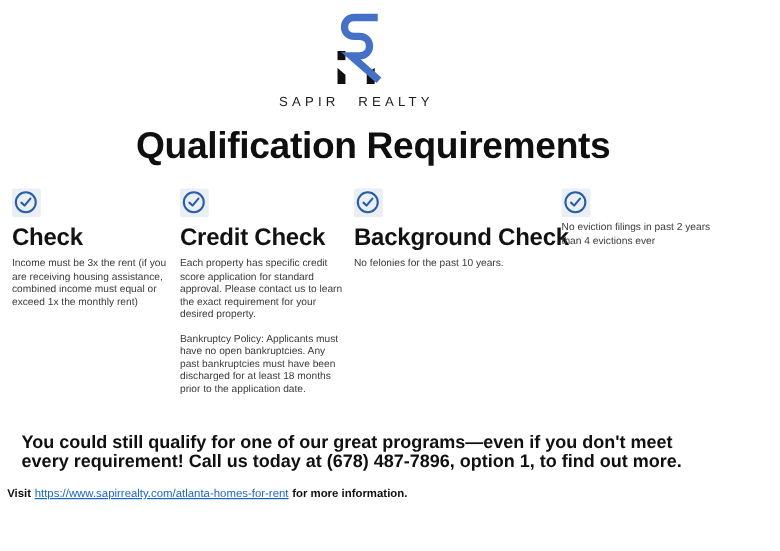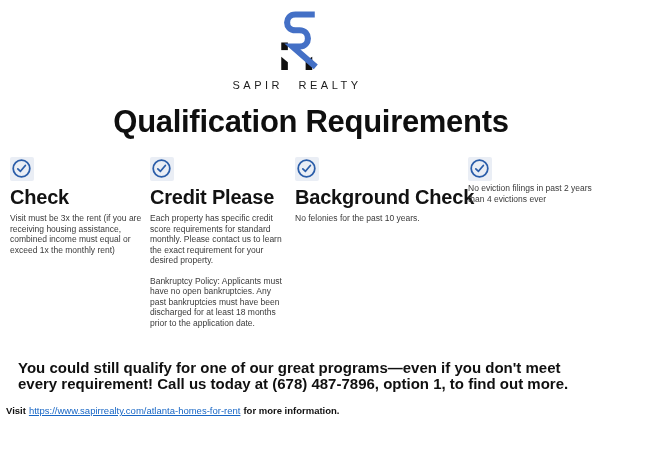--- a/index.html
+++ b/index.html
@@ -68,32 +68,32 @@
   <div class="columns">
 
     <section class="col">
       <span class="check-bg">
         <svg width="21" height="21" viewBox="0 0 24 24">
           <circle cx="12" cy="12" r="9.5" fill="none" stroke="#2a5da9" stroke-width="2"></circle>
           <path d="M7.8 12.4 L10.8 15.2 L16.4 8.6" fill="none" stroke="#2a5da9" stroke-width="2" stroke-linecap="round" stroke-linejoin="round"></path>
         </svg>
       </span>
       <h2>Check</h2>
-      <p>Visit must be 3x the rent (if you are receiving housing assistance, combined income must equal or exceed 1x the monthly rent)</p>
+      <p>Income must be 3x the rent (if you are receiving housing assistance, combined income must equal or exceed 1x the monthly rent)</p>
     </section>
 
     <section class="col">
       <span class="check-bg">
         <svg width="21" height="21" viewBox="0 0 24 24">
           <circle cx="12" cy="12" r="9.5" fill="none" stroke="#2a5da9" stroke-width="2"></circle>
           <path d="M7.8 12.4 L10.8 15.2 L16.4 8.6" fill="none" stroke="#2a5da9" stroke-width="2" stroke-linecap="round" stroke-linejoin="round"></path>
         </svg>
       </span>
-      <h2>Credit Please</h2>
-      <p>Each property has specific credit score requirements for standard monthly. Please contact us to learn the exact requirement for your desired property.</p>
+      <h2>Credit Check</h2>
+      <p>Each property has specific credit score application for standard approval. Please contact us to learn the exact requirement for your desired property.</p>
       <p>Bankruptcy Policy: Applicants must have no open bankruptcies. Any past bankruptcies must have been discharged for at least 18 months prior to the application date.</p>
     </section>
 
     <section class="col">
       <span class="check-bg">
         <svg width="21" height="21" viewBox="0 0 24 24">
           <circle cx="12" cy="12" r="9.5" fill="none" stroke="#2a5da9" stroke-width="2"></circle>
           <path d="M7.8 12.4 L10.8 15.2 L16.4 8.6" fill="none" stroke="#2a5da9" stroke-width="2" stroke-linecap="round" stroke-linejoin="round"></path>
         </svg>
       </span>

